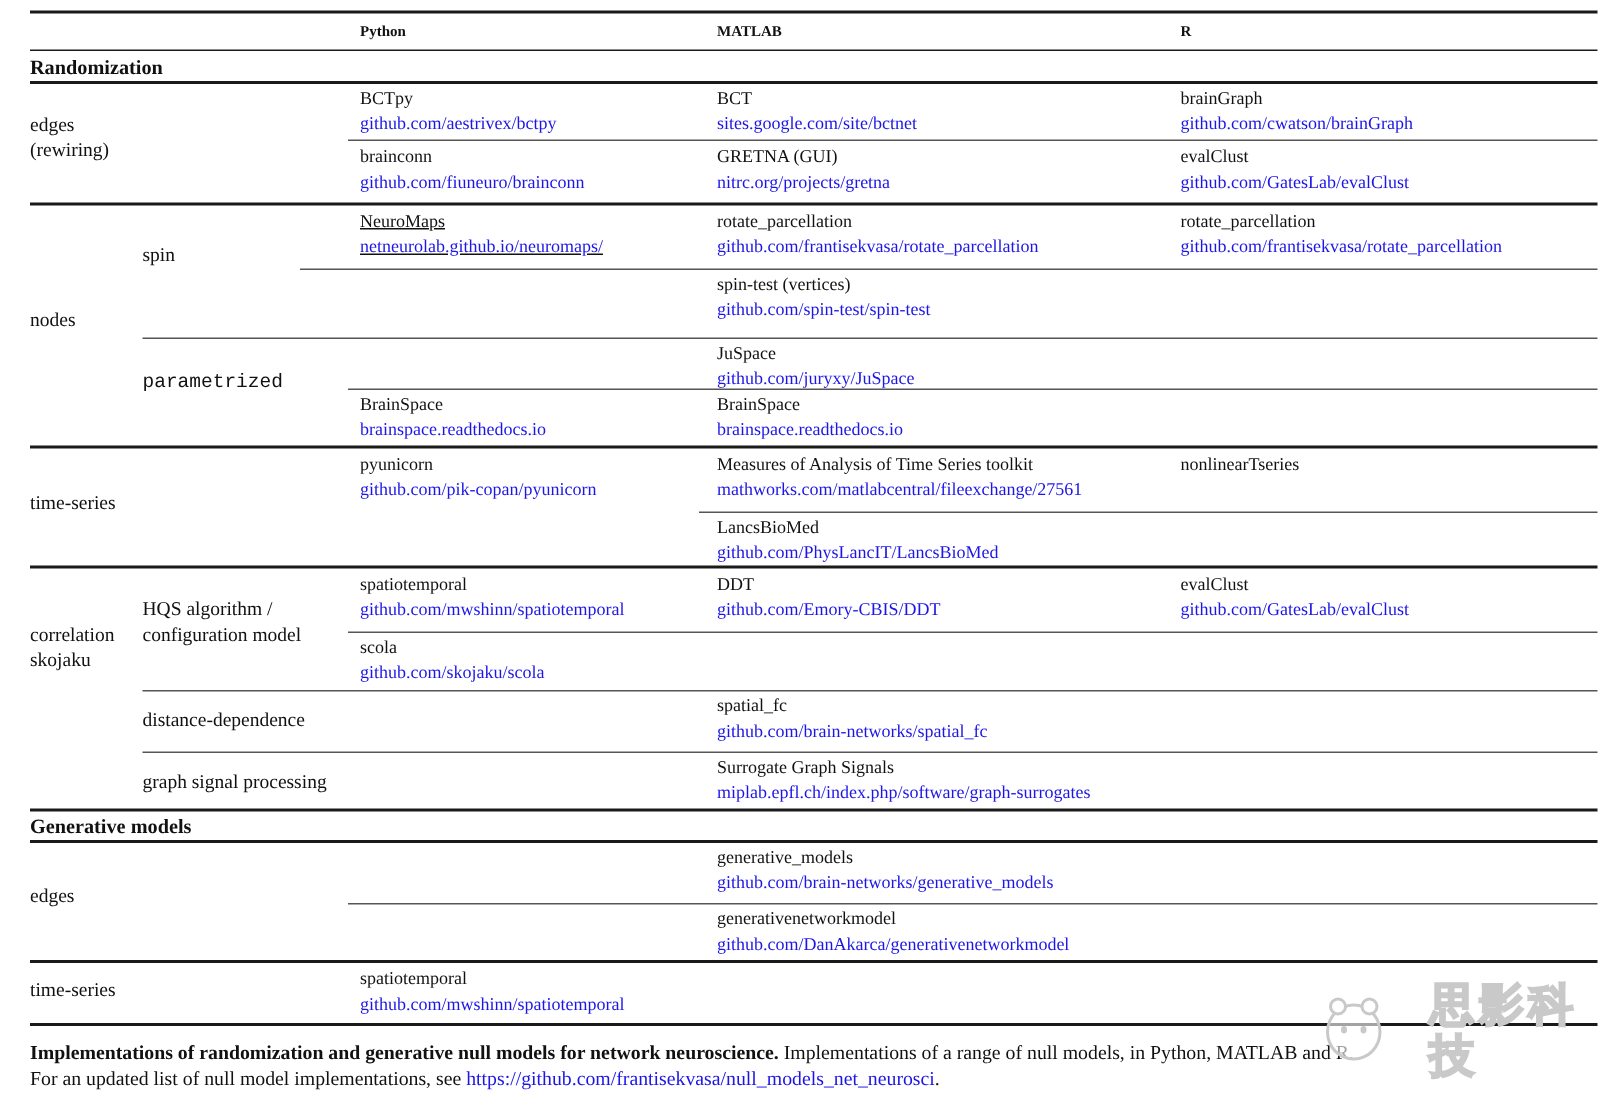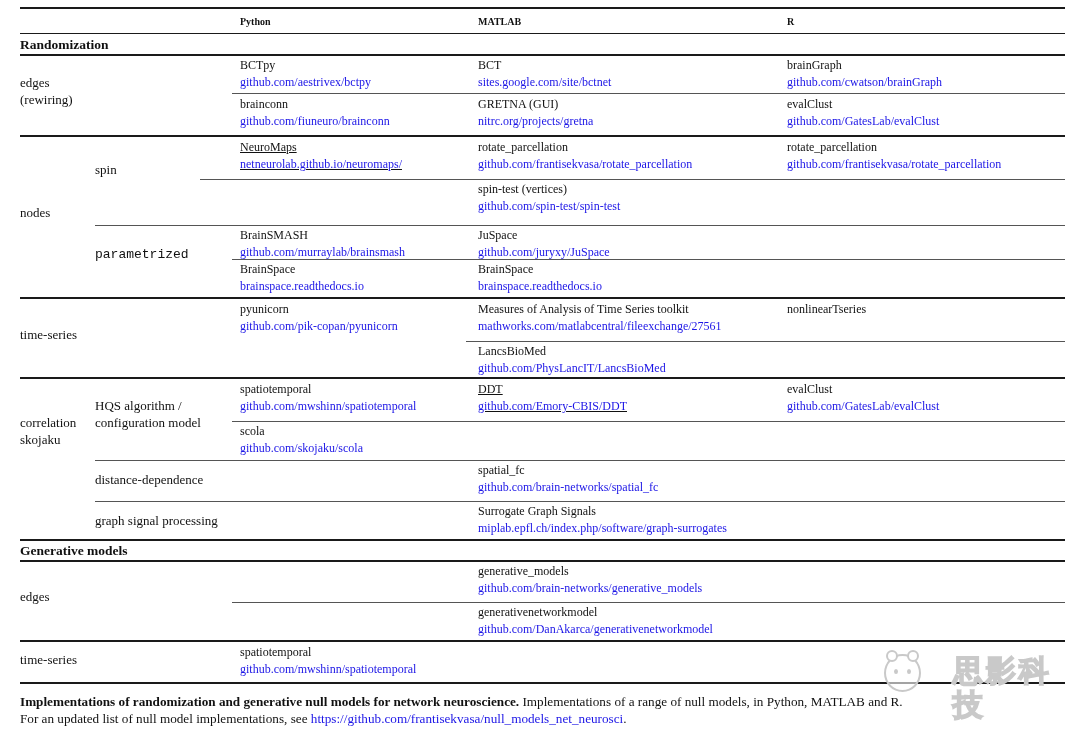--- a/index.html
+++ b/index.html
@@ -10,21 +10,21 @@
   .rule.light{background:#555;}
   .colhead{position:absolute;font-weight:bold;font-size:10px;line-height:17px;white-space:nowrap;}
   .secthead{position:absolute;font-weight:bold;font-size:13.5px;line-height:17px;white-space:nowrap;}
   .cat{position:absolute;font-size:13px;line-height:17px;white-space:nowrap;}
   .cell{position:absolute;font-size:12px;line-height:17px;white-space:nowrap;}
   .cell .nm{color:#111;}
   .cell a{display:block;color:#1c15e6;text-decoration:none;cursor:pointer;}
   .caption{position:absolute;left:20px;font-size:13.2px;line-height:17px;white-space:nowrap;}
   .caption b{font-weight:bold;}
   .caption a{color:#1c15e6;text-decoration:none;cursor:pointer;}
-  .watermark{position:absolute;left:884px;top:654px;display:flex;z-index:5;gap:24px;}
+  .watermark{position:absolute;left:884px;top:654px;display:flex;align-items:center;z-index:5;gap:24px;}
   .wm-logo{width:34px;height:34px;border:2.5px solid #c9c9c9;border-radius:50%;
            position:relative;background:rgba(255,255,255,.6);}
   .wm-logo .ear{position:absolute;width:8px;height:8px;border:2.5px solid #c9c9c9;
                 border-radius:50%;background:#fff;top:-6px;}
   .wm-logo .ear.l{left:0px;}
   .wm-logo .ear.r{right:0px;}
   .wm-logo .eye{position:absolute;width:4px;height:5px;background:#c9c9c9;border-radius:50%;top:13px;}
   .wm-logo .eye.l{left:8px;}
   .wm-logo .eye.r{right:8px;}
   .wm-text{font-size:30px;font-weight:bold;letter-spacing:3px;margin-left:8px;
@@ -118,24 +118,20 @@
   </div>
   <div class="cell" style="left:787px;top:139px;">
     <div class="nm">rotate_parcellation</div>
     <a>github.com/frantisekvasa/rotate_parcellation</a>
   </div>
   <div class="cell" style="left:478px;top:181px;">
     <div class="nm">spin-test (vertices)</div>
     <a>github.com/spin-test/spin-test</a>
   </div>
 
-  <div class="cell" style="left:240px;top:227px;">
-    <div class="nm">BrainSMASH</div>
-    <a>github.com/murraylab/brainsmash</a>
-  </div>
   <div class="cell" style="left:478px;top:227px;">
     <div class="nm">JuSpace</div>
     <a>github.com/juryxy/JuSpace</a>
   </div>
   <div class="cell" style="left:240px;top:261px;">
     <div class="nm">BrainSpace</div>
     <a>brainspace.readthedocs.io</a>
   </div>
   <div class="cell" style="left:478px;top:261px;">
     <div class="nm">BrainSpace</div>
@@ -155,21 +151,21 @@
   </div>
   <div class="cell" style="left:478px;top:343px;">
     <div class="nm">LancsBioMed</div>
     <a>github.com/PhysLancIT/LancsBioMed</a>
   </div>
 
   <div class="cell" style="left:240px;top:381px;">
     <div class="nm">spatiotemporal</div>
     <a>github.com/mwshinn/spatiotemporal</a>
   </div>
-  <div class="cell" style="left:478px;top:381px;text-decoration:underline;">
+  <div class="cell" style="left:478px;top:381px;">
     <div class="nm">DDT</div>
     <a>github.com/Emory-CBIS/DDT</a>
   </div>
   <div class="cell" style="left:787px;top:381px;">
     <div class="nm">evalClust</div>
     <a>github.com/GatesLab/evalClust</a>
   </div>
   <div class="cell" style="left:240px;top:423px;">
     <div class="nm">scola</div>
     <a>github.com/skojaku/scola</a>

